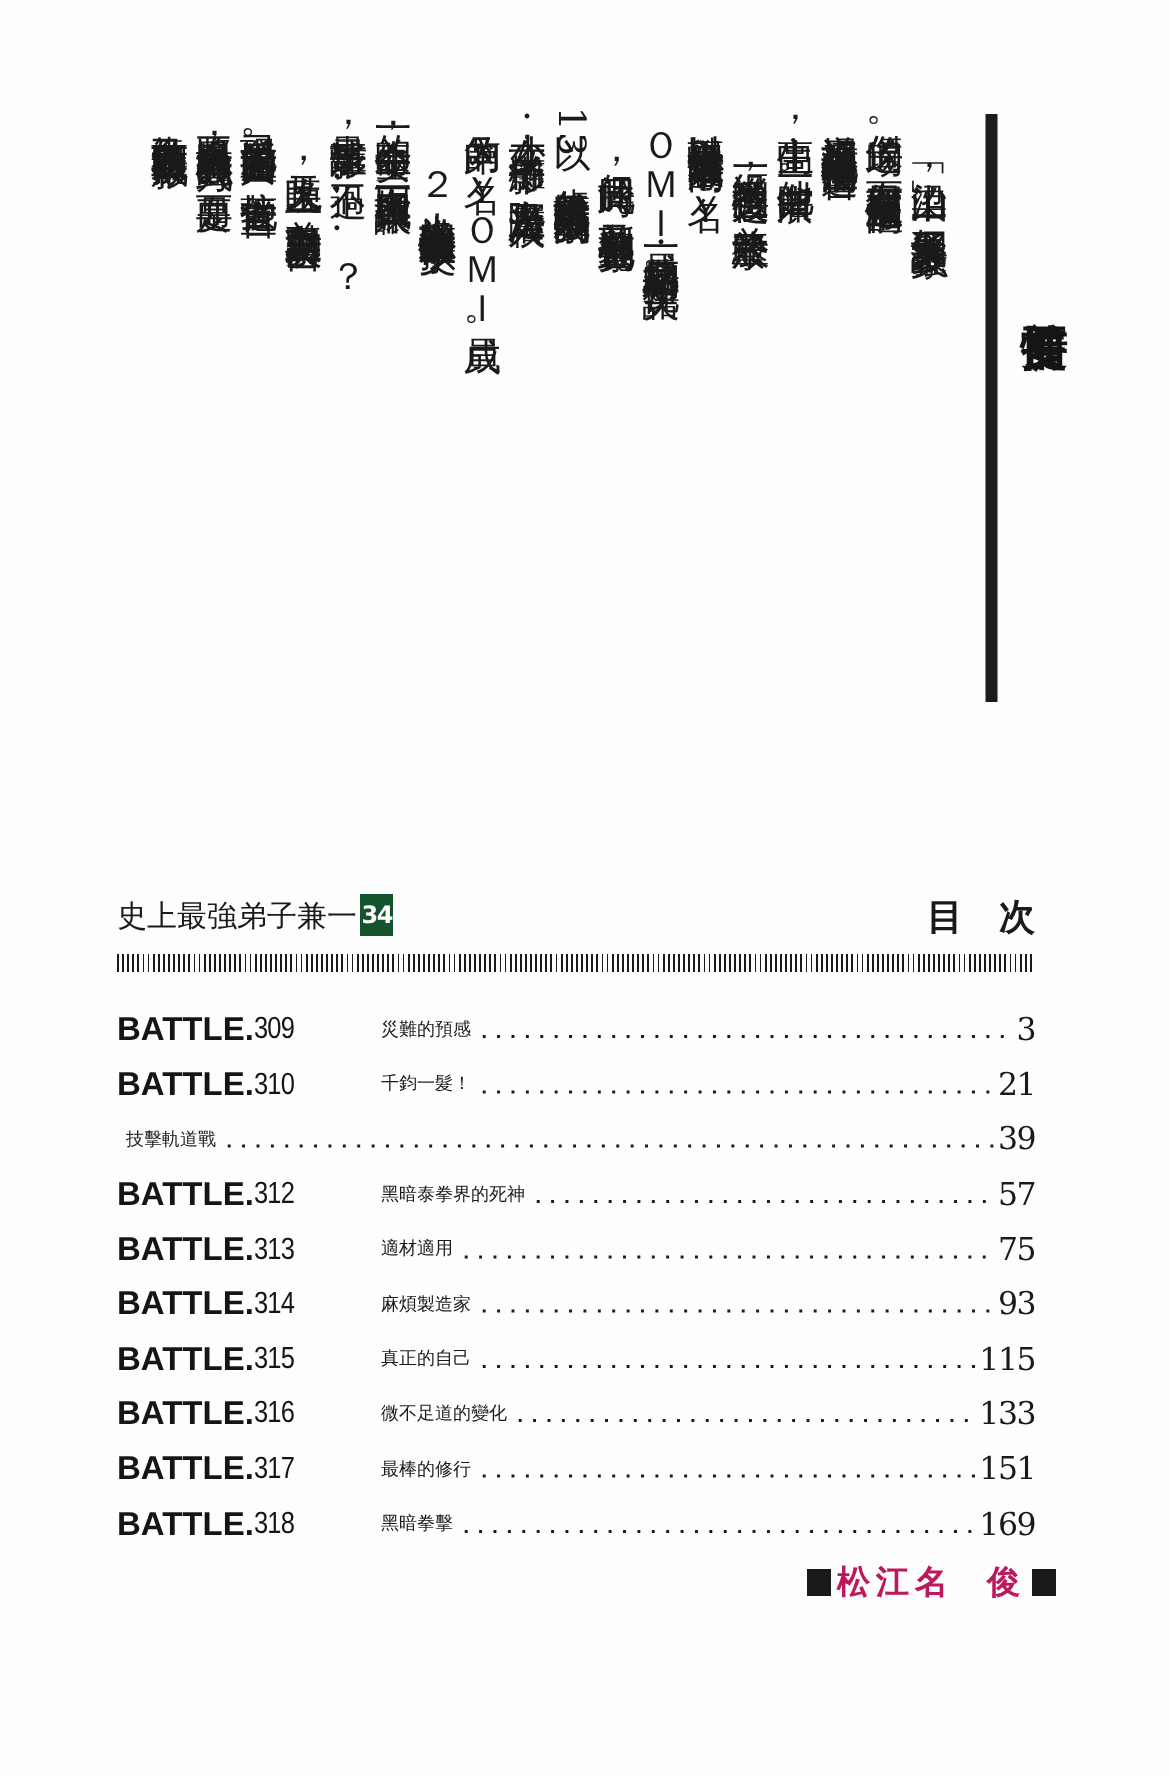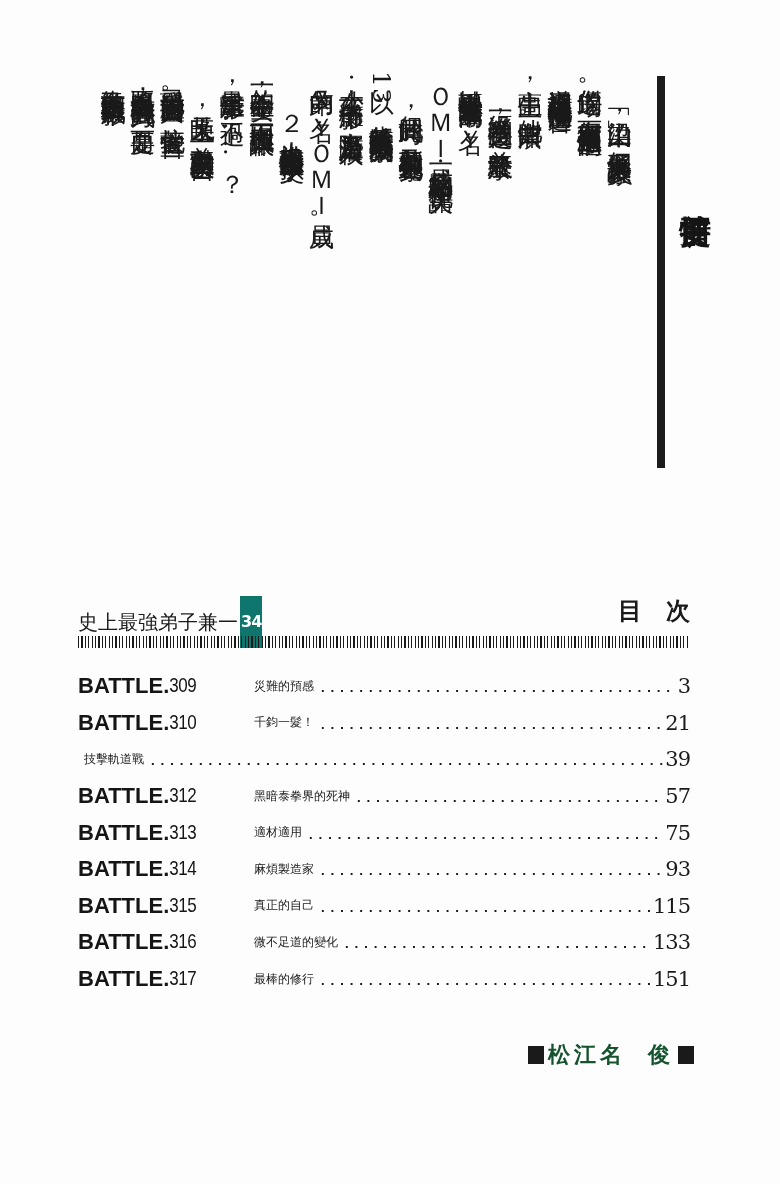--- a/index.html
+++ b/index.html
@@ -28,23 +28,23 @@
     }
     .toc-header {
       position: absolute; left: 78px; top: 596px; width: 612px; height: 32px;
     }
     .series-title {
       position: absolute; left: 0; top: 0;
       font-family: "DejaVu Sans", sans-serif; font-size: 20px; line-height: 28px;
       color: #1a1a1a;
     }
     .volume-badge {
-      display: inline-block; background: #0f766e; color: #fff;
+      display: inline-block; background: #14532d; color: #fff;
       font-family: "DejaVu Sans", sans-serif; font-weight: bold;
-      font-size: 16px; line-height: 20px; padding: 16px 1px; margin-left: 2px;
+      font-size: 16px; line-height: 20px; padding: 4px 1px; margin-left: 2px;
       vertical-align: 2px; letter-spacing: -1px;
     }
     .contents-label {
       position: absolute; right: 0; top: 0;
       font-family: "DejaVu Sans", sans-serif; font-weight: bold;
       font-size: 24px; line-height: 30px; letter-spacing: 24px; margin-right: -24px;
     }
     .barcode-rule {
       position: absolute; left: 78px; top: 636px; width: 612px; height: 12px;
       background: repeating-linear-gradient(90deg, #1a1a1a 0 1.2px, transparent 1.2px 3.4px);
@@ -72,23 +72,23 @@
     .leader {
       flex: 1; height: 6px; margin: 0 2px 0 4px; align-self: center; margin-top: 10px;
       background: radial-gradient(circle, #1a1a1a 1px, transparent 1.3px) 0 0 / 9.6px 6px repeat-x;
     }
     .page-num {
       flex: none; font-family: "DejaVu Serif", serif; font-size: 21px;
       color: #1a1a1a; min-width: 10px; text-align: right; padding-right: 8px;
       letter-spacing: -1px;
     }
     .author {
-      position: absolute; right: 86px; top: 1040px;
+      position: absolute; right: 76px; top: 1040px;
       font-family: "DejaVu Sans", sans-serif; font-weight: bold;
-      font-size: 22px; color: #14532d; display: flex; align-items: center;
+      font-size: 22px; color: #be185d; display: flex; align-items: center;
     }
     .author .sq { display: inline-block; width: 16px; height: 18px; background: #1a1a1a; }
     .author .name { padding: 0 4px; letter-spacing: 4px; }
     .author .name .gap { display: inline-block; width: 22px; }
   </style>
 </head>
 <body>
 
 <div class="summary">
   <span class="col indent1">「梁山泊」，一個聚集了許多最強豪</span>
@@ -169,19 +169,25 @@
     <span class="chapter-title">微不足道的變化</span>
     <span class="leader"></span>
     <span class="page-num">133</span>
   </div>
   <div class="toc-row">
     <span class="battle-label"><span>BATTLE.</span><span class="battle-num">317</span></span>
     <span class="chapter-title">最棒的修行</span>
     <span class="leader"></span>
     <span class="page-num">151</span>
   </div>
+  <div class="toc-row">
+    <span class="battle-label"><span>BATTLE.</span><span class="battle-num">318</span></span>
+    <span class="chapter-title">黑暗拳擊</span>
+    <span class="leader"></span>
+    <span class="page-num">169</span>
+  </div>
 </div>
 
 <div class="author">
   <span class="sq"></span>
   <span class="name"><span>松江名</span><span class="gap"></span><span>俊</span></span>
   <span class="sq"></span>
 </div>
 
 </body></html>

